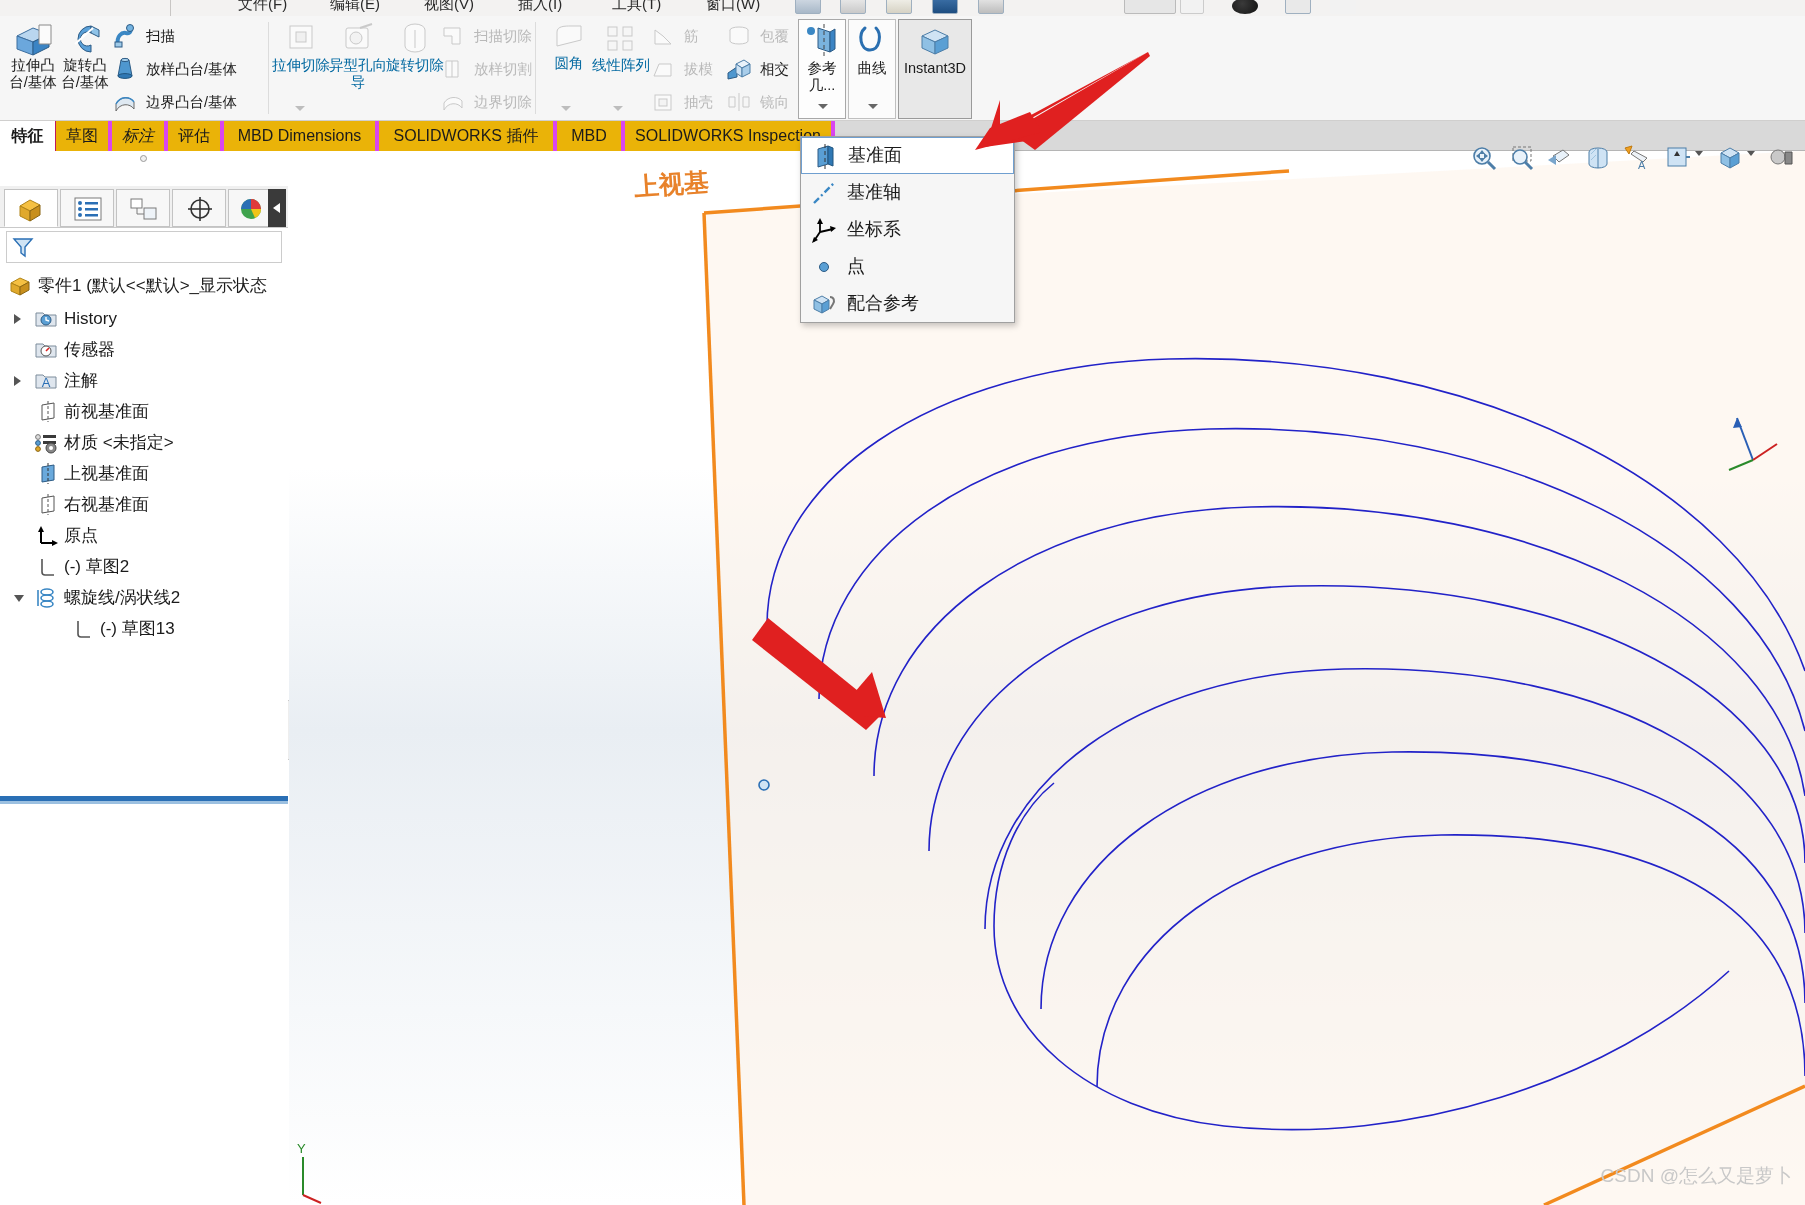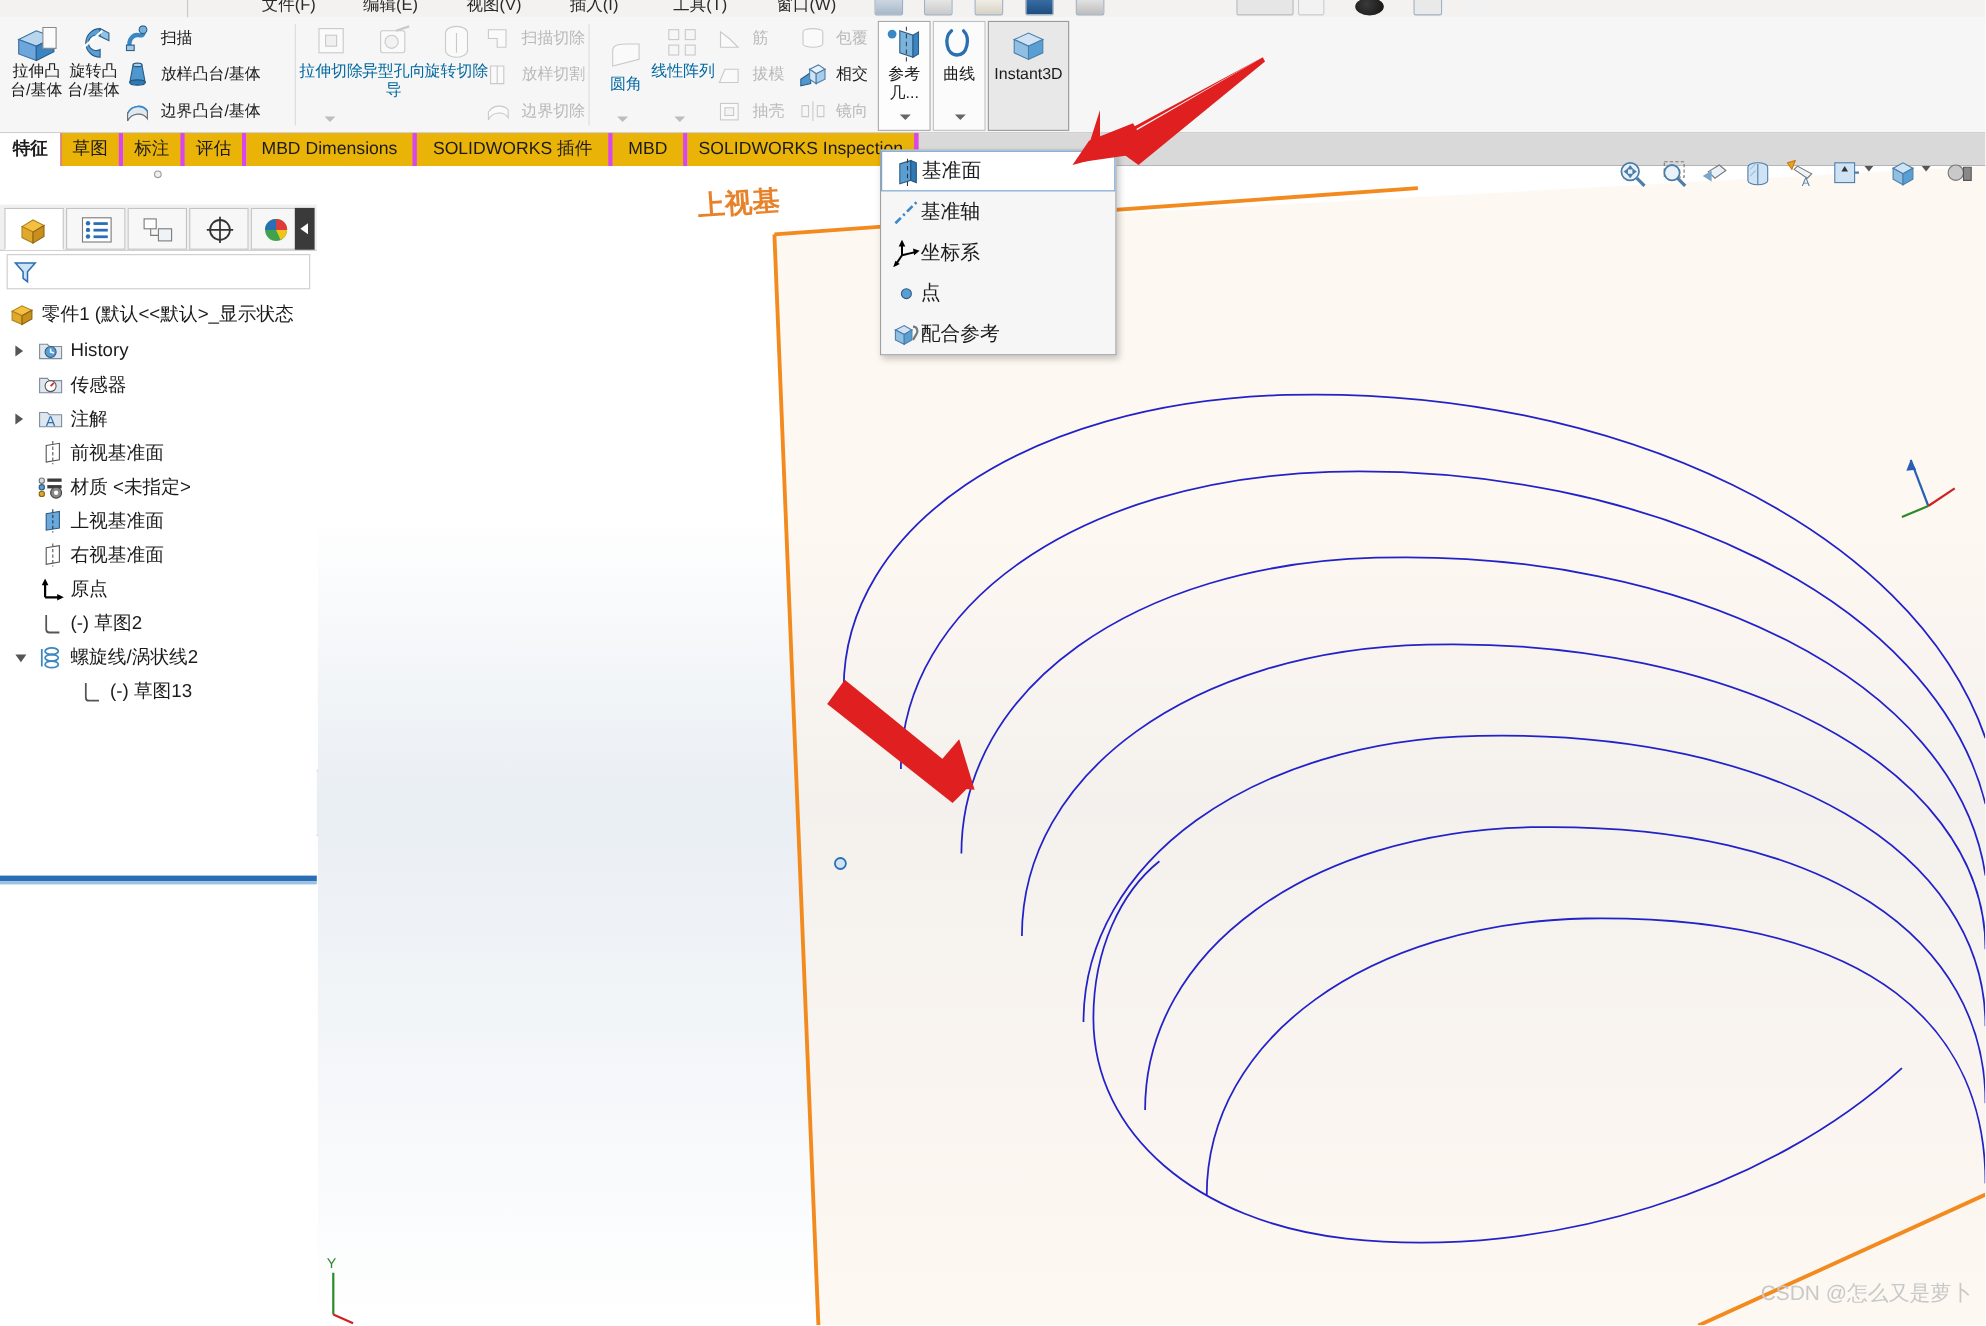--- a/index.html
+++ b/index.html
@@ -165,21 +165,21 @@
   }
 
   
   .dropdown {
     position: absolute; left: 800px; top: 136px; width: 215px;
     background: #f6f6f6; border: 1px solid #a0a0a0;
     box-shadow: 2px 3px 6px rgba(0,0,0,.22); z-index: 60;
   }
   .dditem {
     position: relative; height: 37px; line-height: 37px;
-    font-size: 18px; color: #1b1b1b; padding-left: 36px; cursor: default;
+    font-size: 18px; color: #1b1b1b; padding-left: 46px; cursor: default;
   }
   .dditem.sel { background: #ffffff; border: 1px solid #6f9fd0; height: 37px; line-height: 35px; }
   .dditem .ddic {
     position: absolute; left: 10px; top: 6px; width: 26px; height: 26px;
   }
 
   .watermark {
     position: absolute; right: 12px; bottom: 16px;
     font-size: 19px; color: #c8c8c8; white-space: nowrap;
   }
@@ -323,21 +323,21 @@
           <svg width="26" height="24" viewBox="0 0 26 24">
             <path d="M4 13 C8 6 18 6 22 11 L22 18 C18 12 8 12 4 20 Z" fill="#fafafa" stroke="#c9c9c9"></path>
           </svg>
         </span>
         <span class="tx">边界切除</span>
       </div>
     </div>
     <div class="rsep" style="left:535px;"></div>
 
     <div class="rgroup" style="left:540px;width:250px;">
-      <div class="bigbtn dim" style="left:0px;top:18px;">
+      <div class="bigbtn dim" style="left:0px;top:4px;">
         <span class="glyph">
           <svg width="48" height="34" viewBox="0 0 48 34">
             <path d="M12 26 L12 12 C12 6 20 6 26 6 L36 6 L36 20 L12 26 Z" fill="#fafafa" stroke="#c9c9c9"></path>
           </svg>
         </span>
         <span>圆角</span>
       </div>
       <div class="bigbtn dim" style="left:52px;top:6px;">
         <span class="glyph">
           <svg width="48" height="34" viewBox="0 0 48 34">
@@ -445,21 +445,21 @@
           </svg>
         </div>
         <div>Instant3D</div>
       </div>
     </div>
   </div>
 
   <div class="tabbar">
     <div class="tab active" style="left:0;width:56px;text-align:center;padding:0;">特征</div>
     <div class="tab" style="left:56px;width:56px;text-align:center;padding:0;">草图</div>
-    <div class="tab" style="left:112px;width:56px;text-align:center;padding:0;">标注</div>
+    <div class="tab" style="left:112px;width:56px;text-align:center;padding:0;font-style:italic;">标注</div>
     <div class="tab" style="left:168px;width:56px;text-align:center;padding:0;">评估</div>
     <div class="tab" style="left:224px;width:155px;text-align:center;padding:0;">MBD Dimensions</div>
     <div class="tab" style="left:379px;width:178px;text-align:center;padding:0;">SOLIDWORKS 插件</div>
     <div class="tab" style="left:557px;width:68px;text-align:center;padding:0;">MBD</div>
     <div class="tab" style="left:625px;width:210px;text-align:center;padding:0;overflow:hidden;">SOLIDWORKS Inspection</div>
   </div>
 
   <div class="leftpanel">
 
     <div class="dot-handle" style="left:140px;top:4px;"></div>

